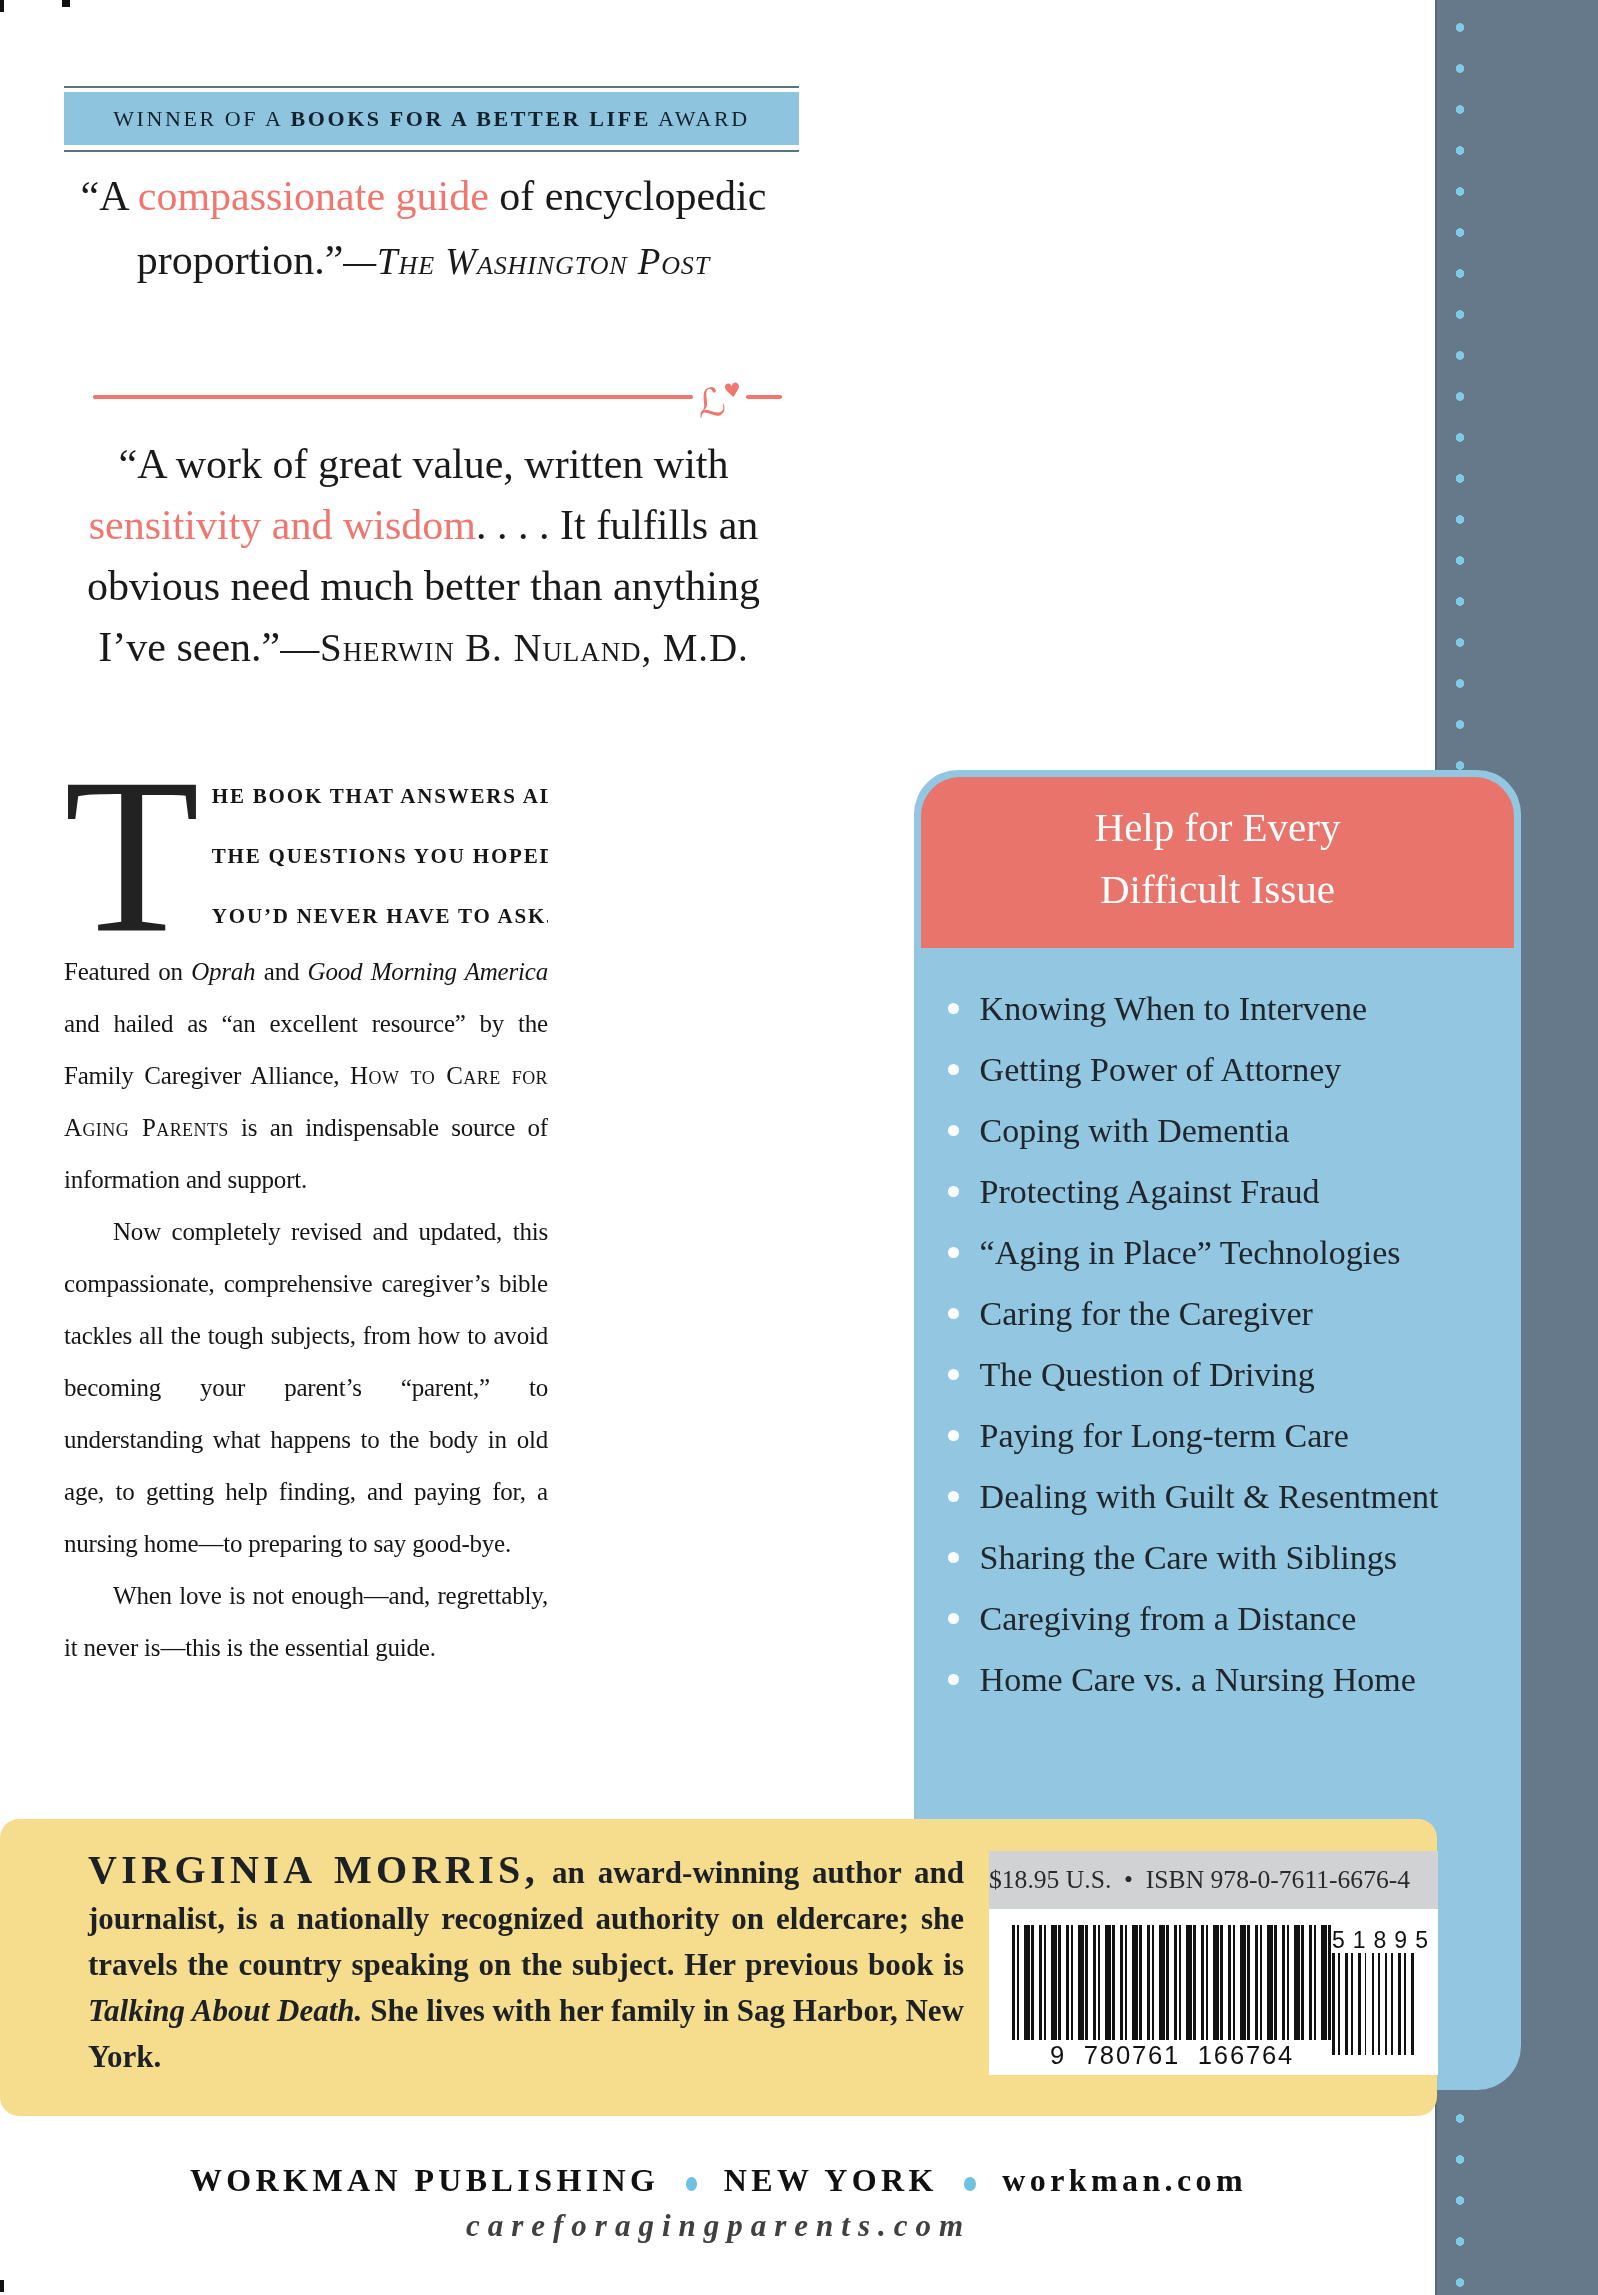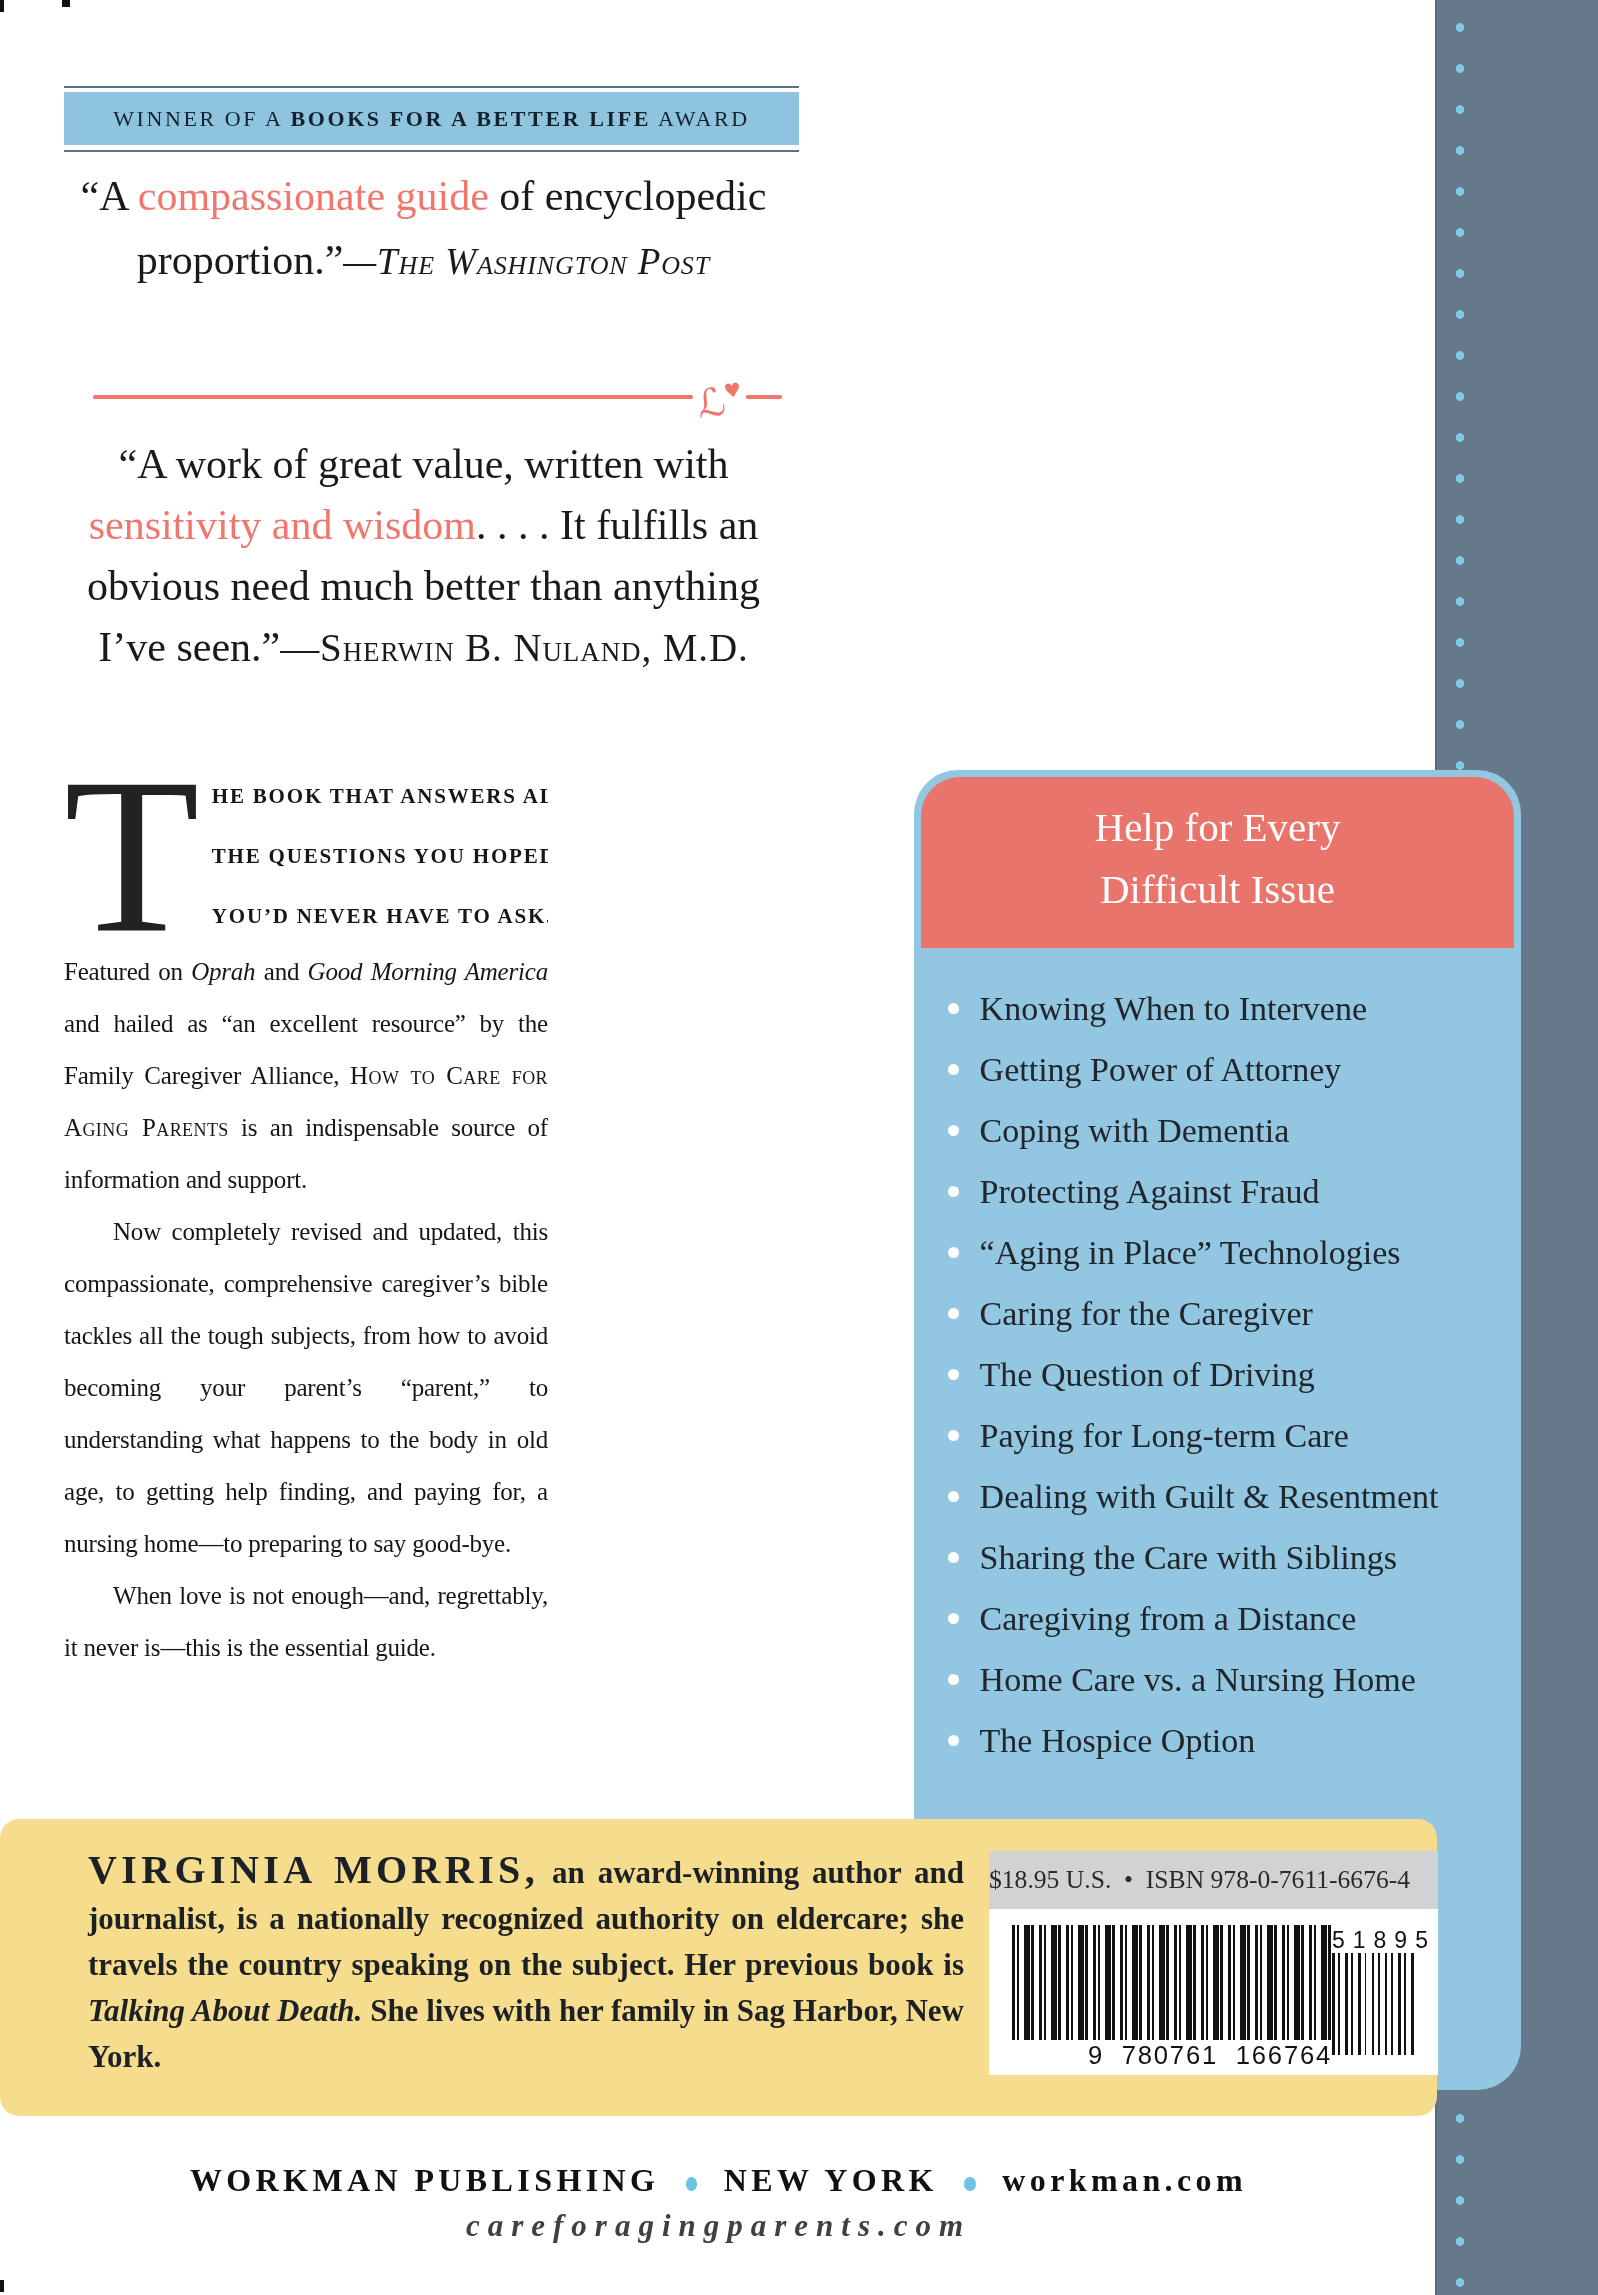--- a/index.html
+++ b/index.html
@@ -127,21 +127,21 @@
   }
   .barcode-panel { position:relative; background:#ffffff; height:166px; }
   .bc-main { position:absolute; left:23px; top:16px; width:320px; }
   .bc-bars {
     height:115px;
     background:repeating-linear-gradient(90deg,
       #111 0 2.6px,#fff 2.6px 5.3px,#111 5.3px 7px,#fff 7px 12.4px,
       #111 12.4px 17.7px,#fff 17.7px 19.4px,#111 19.4px 22px,#fff 22px 27px);
   }
   .bc-digits {
-    height:30px; line-height:30px; text-align:right; white-space:pre;
+    height:30px; line-height:30px; text-align:center; white-space:pre;
     font-family:"Liberation Sans","DejaVu Sans",sans-serif; font-size:25.6px;
     letter-spacing:1.8px; color:#111;
   }
   .bc-supp { position:absolute; right:21px; top:17.7px; width:85px; }
   .bc-supp-digits {
     height:26.5px; line-height:26.5px; text-align:center;
     font-family:"Liberation Sans","DejaVu Sans",sans-serif; font-size:23px;
     letter-spacing:8px; color:#111;
   }
   .bc-supp-bars {
@@ -256,24 +256,20 @@
           <span class="bullet-dot"></span>
           <span>Sharing the Care with Siblings</span>
         </li>
       <li>
           <span class="bullet-dot"></span>
           <span>Caregiving from a Distance</span>
         </li>
       <li>
           <span class="bullet-dot"></span>
           <span>Home Care vs. a Nursing Home</span>
-        </li>
-      <li>
-          <span class="bullet-dot"></span>
-          <span>The Hospice Option</span>
         </li>
     </ul>
   </div>
 
   <div class="yellowband">
     <p class="author-par"><span class="author-name">VIRGINIA MORRIS,</span><span> an award-winning author and journalist, is a nationally recognized authority on eldercare; she travels the country speaking on the subject. Her previous book is </span><span class="it">Talking About Death.</span><span> She lives with her family in Sag Harbor, New York.</span></p>
   </div>
 
   <div class="barcode-block">
     <div class="isbn-strip">$18.95 U.S.  •  ISBN 978-0-7611-6676-4</div>

